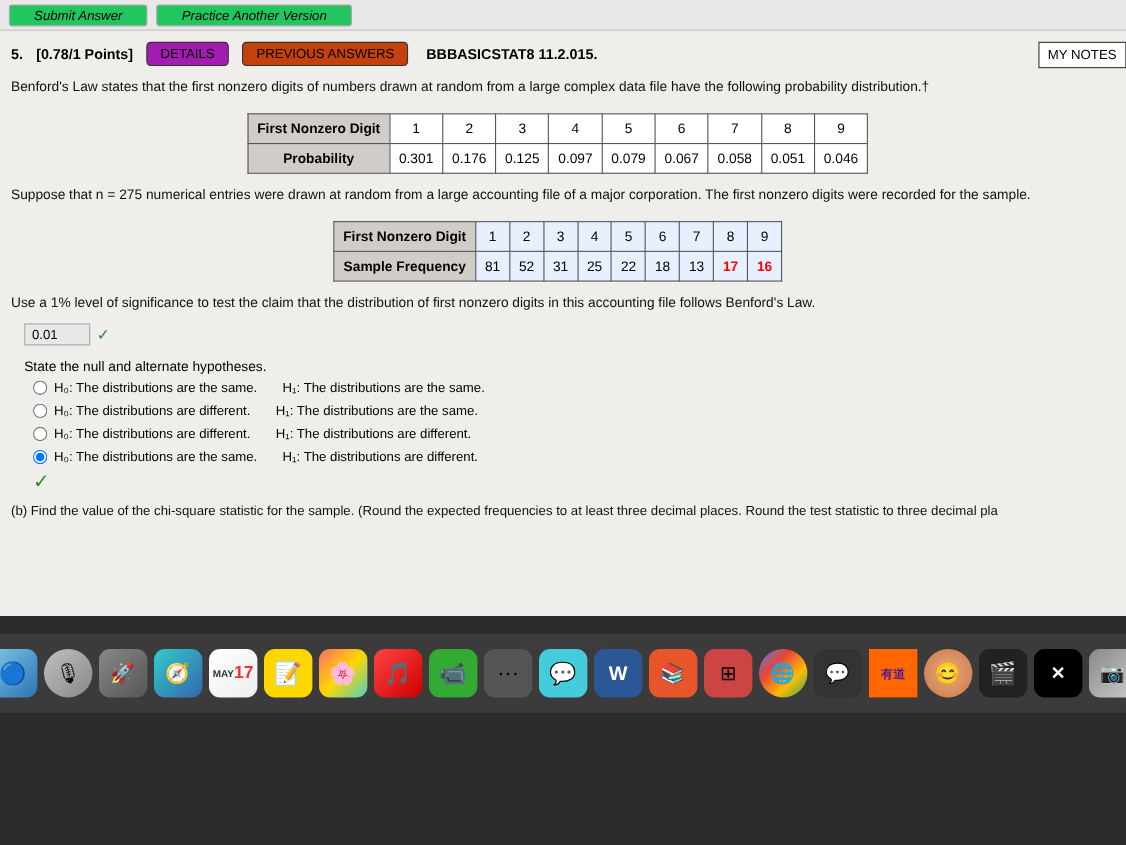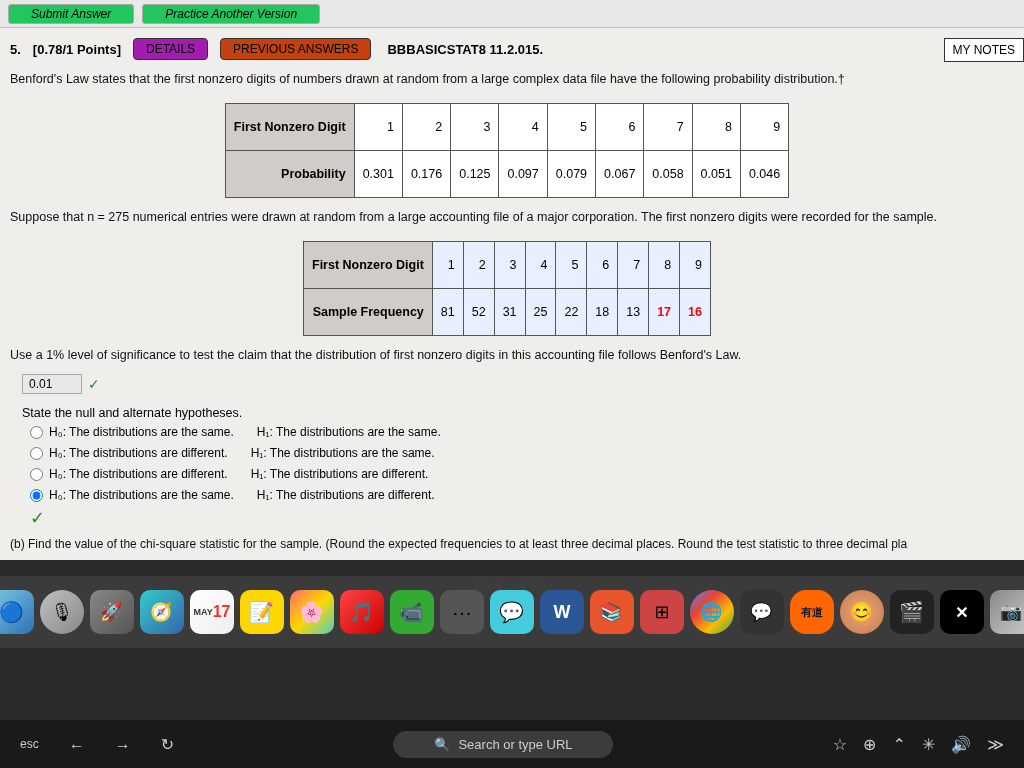--- a/index.html
+++ b/index.html
@@ -95,22 +95,22 @@
     }
 
     
     .data-table {
       border-collapse: collapse;
       margin: 6px auto;
       font-size: 12.5px;
     }
     .data-table th, .data-table td {
       border: 1px solid #555;
-      padding: 16px 8px;
-      text-align: right;
+      padding: 6px 8px;
+      text-align: center;
     }
     .data-table th {
       background: #d0ccc8;
       font-weight: bold;
     }
     .data-table td {
       background: white;
     }
     .sample-freq td {
       background: #e8f0ff;
@@ -231,21 +231,21 @@
     .dock-photos { background: linear-gradient(135deg, #ff6b6b, #ffd700, #4ecdc4); }
     .dock-music { background: linear-gradient(135deg, #ff4444, #cc0000); }
     .dock-facetime { background: #3a3; }
     .dock-more { background: #555; }
     .dock-messages { background: #4cd; }
     .dock-word { background: #2b5797; }
     .dock-books { background: #e8552a; }
     .dock-grid { background: #c44; }
     .dock-chrome { background: linear-gradient(135deg, #4285f4, #ea4335, #fbbc04, #34a853); border-radius: 50%; }
     .dock-wechat { background: #333; }
-    .dock-youdao { background: #f60; border-radius: 16px; font-size: 12px; color: #0f172a; }
+    .dock-youdao { background: #f60; border-radius: 0; font-size: 12px; color: #4c1d95; }
     .dock-face { background: radial-gradient(circle, #e8a87c, #c97a4a); border-radius: 50%; }
     .dock-screenrecord { background: #222; }
     .dock-x { background: #000; color: white; font-weight: bold; }
     .dock-gcam { background: linear-gradient(135deg, #888, #ccc); }
 
     
     .bottom-status {
       position: absolute;
       bottom: 0;
       left: 0;
@@ -529,35 +529,13 @@
 
     <div class="dock-icon dock-x">
       <span style="font-size:16px; font-weight:bold;">✕</span>
     </div>
 
     <div class="dock-icon dock-gcam">
       <span style="font-size:18px;">📷</span>
     </div>
   </div>
 
-  <div class="bottom-status">
-    <div class="bottom-left">
-      <span class="esc-label">esc</span>
-      <span class="arrow-icon">←</span>
-      <span class="arrow-icon">→</span>
-      <span class="arrow-icon">↻</span>
-    </div>
-
-    <div class="search-bar-bottom">
-      <span>🔍</span>
-      <span>Search or type URL</span>
-    </div>
-
-    <div class="bottom-right">
-      <span>☆</span>
-      <span>⊕</span>
-      <span>⌃</span>
-      <span>✳</span>
-      <span>🔊</span>
-      <span>≫</span>
-    </div>
-  </div>
 </div>
 
 </body></html>

